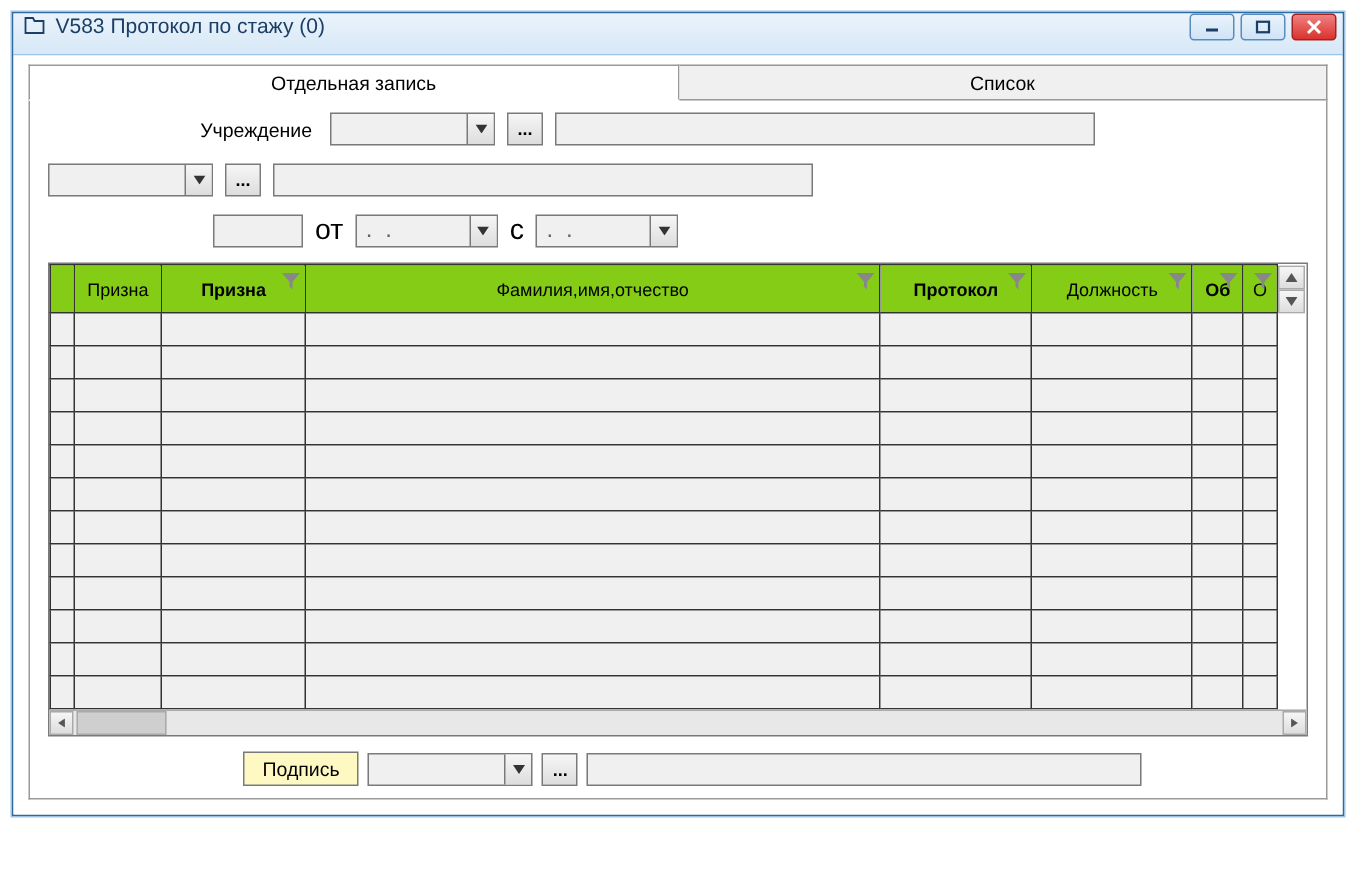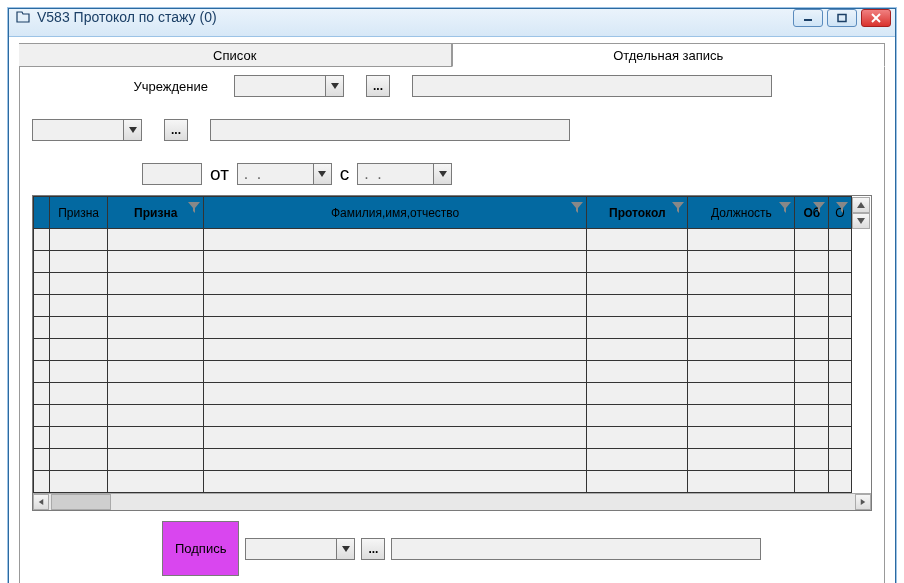--- a/index.html
+++ b/index.html
@@ -76,22 +76,22 @@
   }
   .tab.inactive { border-left: none; }
   .form-area {
     border: 1px solid #999;
     border-top: none;
     padding: 8px 12px 8px 12px;
   }
   .row {
     display: flex;
     align-items: center;
-    margin-bottom: 22px;
-    gap: 22px;
+    margin-bottom: 12px;
+    gap: 8px;
   }
   .row label {
     width: 180px;
     text-align: right;
     font-size: 13px;
     padding-right: 4px;
   }
   .combo, .textout, .datebox, .numbox {
     height: 22px;
     border: 1px solid #7a7a7a;
@@ -155,21 +155,21 @@
   }
   .grid th, .grid td {
     border: 1px solid #333;
     height: 22px;
     overflow: hidden;
     white-space: nowrap;
     font-size: 12px;
     background: #f0f0f0;
   }
   .grid th {
-    background: #0369a1;
+    background: #84cc16;
     font-weight: normal;
     position: relative;
     padding: 0 2px;
   }
   .grid th.bold { font-weight: bold; }
   .col-sel { width: 14px; }
   .col-priz { width: 52px; }
   .col-tab { width: 85px; }
   .col-fio { width: 340px; }
   .col-pos1 { width: 90px; }
@@ -217,23 +217,23 @@
   .hscroll .track { flex: 1; }
 
   .footer-row {
     display: flex;
     align-items: center;
     margin-top: 10px;
     gap: 6px;
     padding-left: 130px;
   }
   .sign-btn {
-    background: #d946ef;
+    background: #fef9c3;
     border: 1px solid #7a7a7a;
-    padding: 19px 12px;
+    padding: 3px 12px;
     cursor: pointer;
     font-size: 13px;
   }
   .footer-row .combo { width: 110px; }
   .footer-row .textout { max-width: 370px; }
   svg.tri { width: 8px; height: 6px; }
 </style>
 </head>
 <body>
 
@@ -262,25 +262,25 @@
             <line x1="2" y1="1" x2="10" y2="9" stroke="#fff" stroke-width="2"></line>
             <line x1="10" y1="1" x2="2" y2="9" stroke="#fff" stroke-width="2"></line>
           </svg>
       </div>
     </div>
   </div>
 
   <div class="content">
 
     <div class="tabs">
+      <div class="tab active">
+        <span>Отдельная запись</span>
+      </div>
       <div class="tab inactive">
         <span>Список</span>
-      </div>
-      <div class="tab active">
-        <span>Отдельная запись</span>
       </div>
     </div>
 
     <div class="form-area">
 
       <div class="row">
         <label>Учреждение</label>
         <div class="combo" style="width:110px">
           <div class="combo-text"></div>
           <div class="combo-btn">

